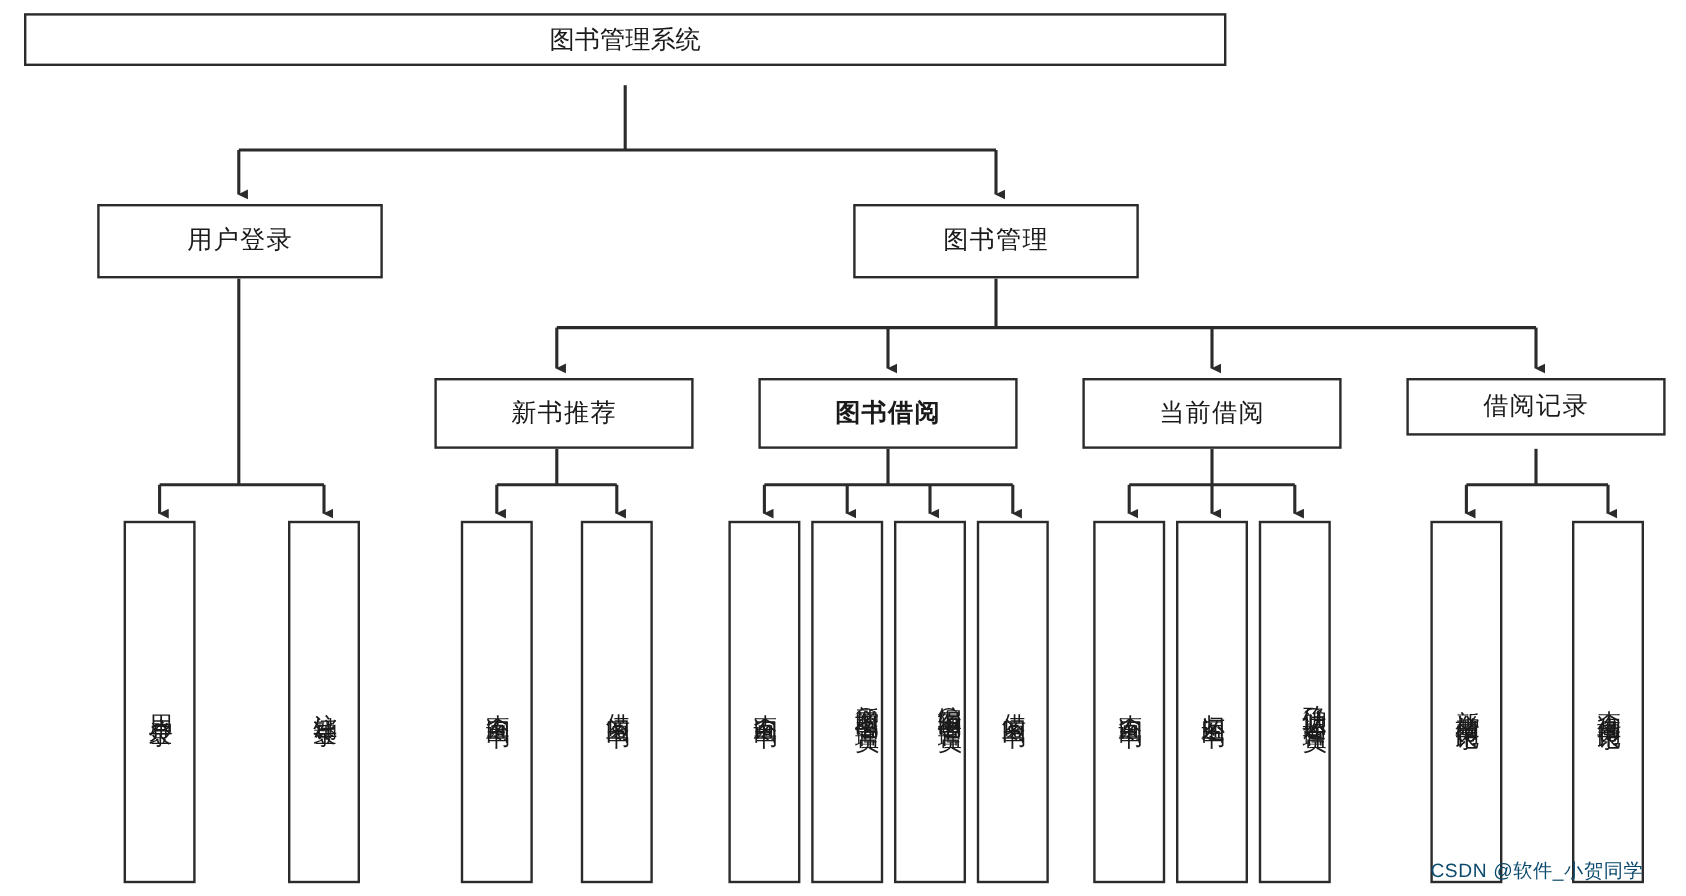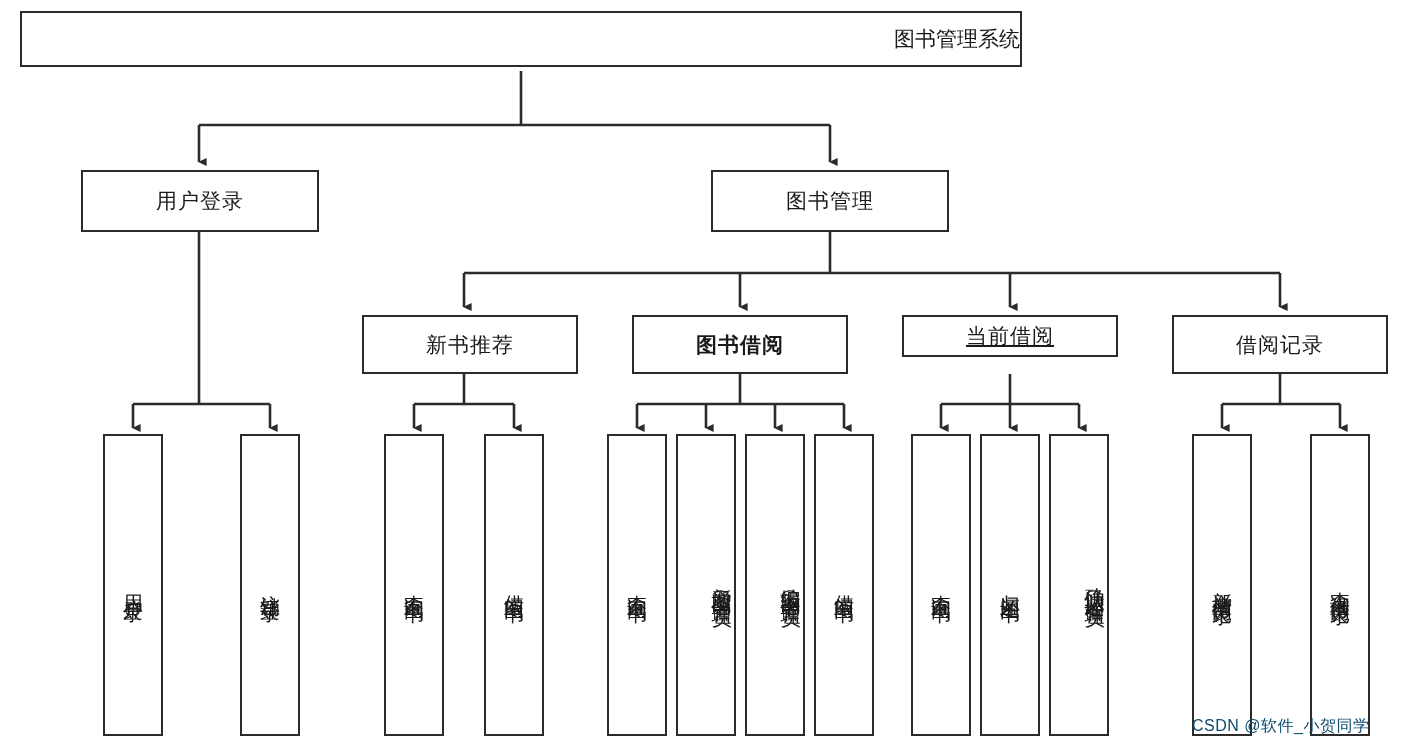--- a/index.html
+++ b/index.html
@@ -120,41 +120,41 @@
       <path d="M1010,404 L1010,428" marker-end="url(#arrow)"></path>
       <path d="M1079,404 L1079,428" marker-end="url(#arrow)"></path>
 
       <path d="M1280,374 L1280,404"></path>
       <path d="M1222,404 L1340,404"></path>
       <path d="M1222,404 L1222,428" marker-end="url(#arrow)"></path>
       <path d="M1340,404 L1340,428" marker-end="url(#arrow)"></path>
     </g>
   </svg>
 
-  <div class="node root" style="left:20px;top:11px;width:1002px;height:56px;justify-content:flex-end;">
+  <div class="node root" style="left:20px;top:11px;width:1002px;height:44px;">
     <span>图书管理系统</span>
   </div>
 
   <div class="node horiz" style="left:81px;top:170px;width:238px;height:62px;">
     <span>用户登录</span>
   </div>
   <div class="node horiz" style="left:711px;top:170px;width:238px;height:62px;">
     <span>图书管理</span>
   </div>
 
   <div class="node horiz" style="left:362px;top:315px;width:216px;height:59px;">
     <span>新书推荐</span>
   </div>
   <div class="node horiz" style="left:632px;top:315px;width:216px;height:59px;font-weight:bold;">
     <span>图书借阅</span>
   </div>
-  <div class="node horiz" style="left:902px;top:315px;width:216px;height:42px;text-decoration:underline;">
+  <div class="node horiz" style="left:902px;top:315px;width:216px;height:59px;">
     <span>当前借阅</span>
   </div>
-  <div class="node horiz" style="left:1172px;top:315px;width:216px;height:59px;">
+  <div class="node horiz" style="left:1172px;top:315px;width:216px;height:48px;">
     <span>借阅记录</span>
   </div>
 
   <div class="node vert" style="left:103px;top:434px;width:60px;height:302px;">
     <span class="vtext">用户登录</span>
   </div>
   <div class="node vert" style="left:240px;top:434px;width:60px;height:302px;">
     <span class="vtext">注销登录</span>
   </div>
 

